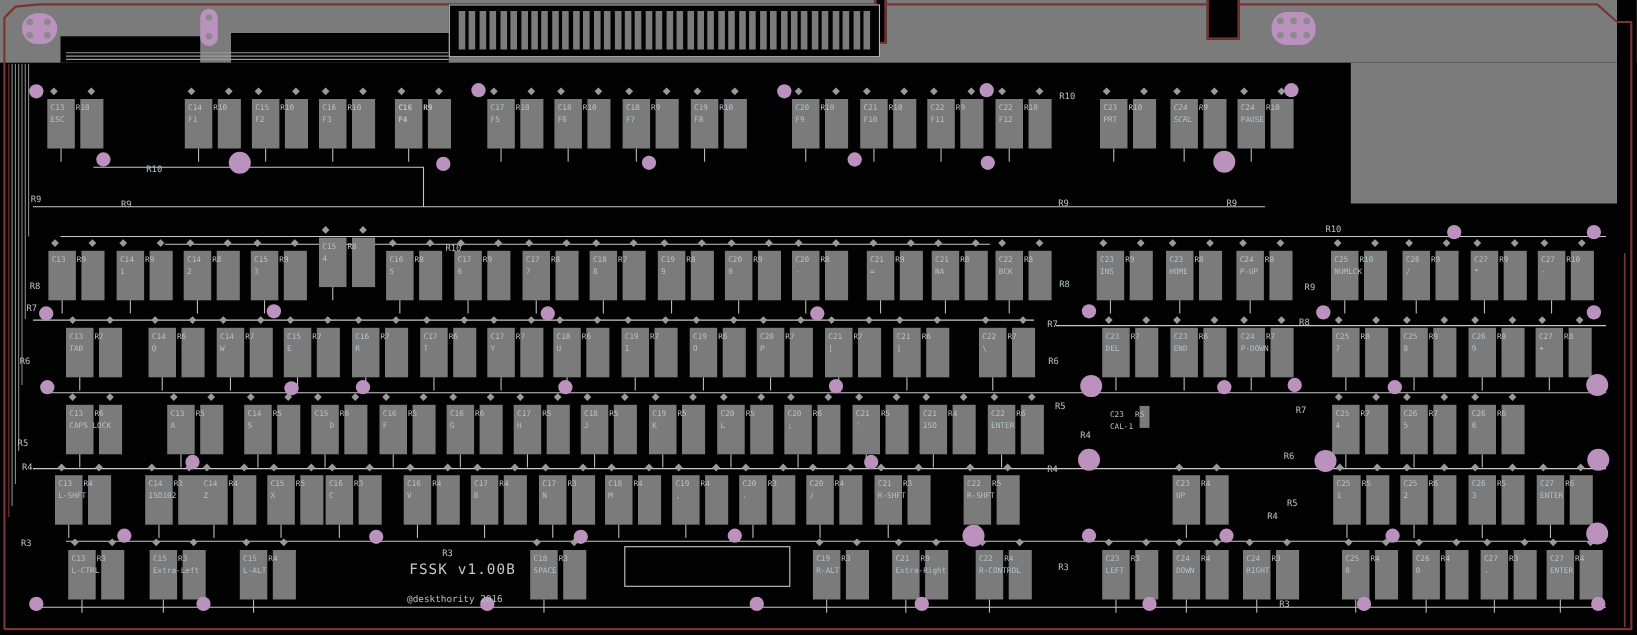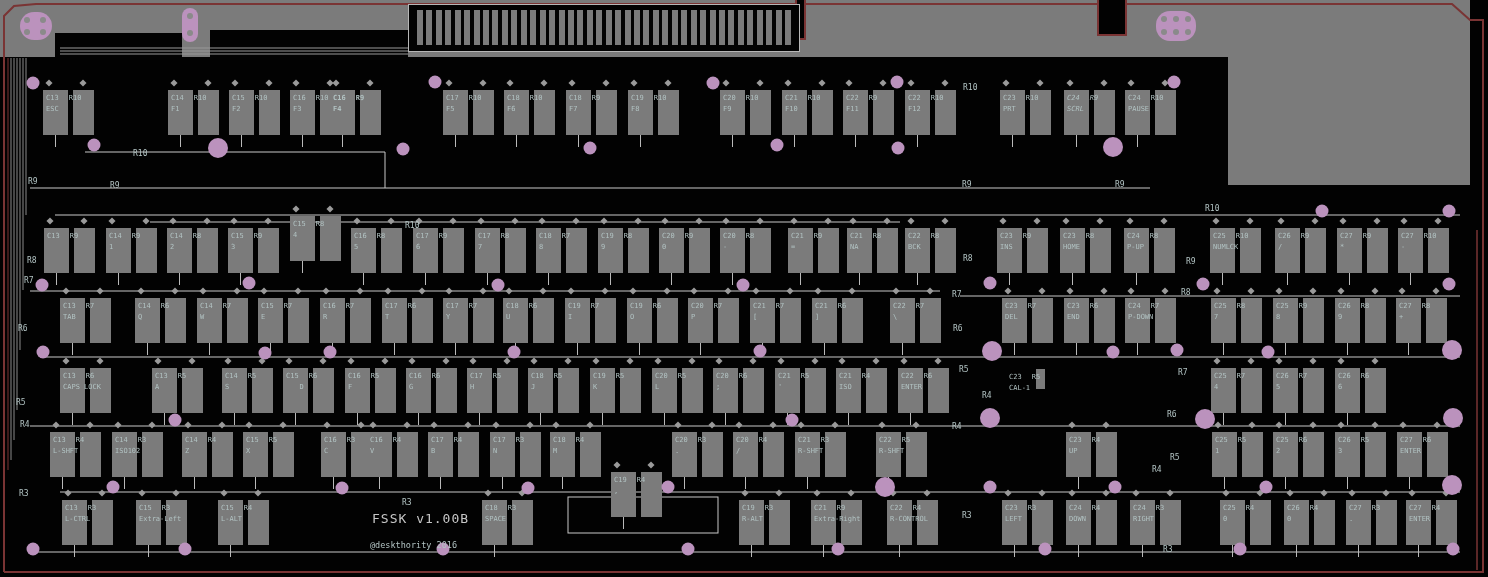--- a/index.html
+++ b/index.html
@@ -168,21 +168,21 @@
         <div class="klabel"><div class="ln1">C15 R10</div><div class="ln2">F2</div></div>
       </div>
       <div class="key" style="left: 290px; top: 90px;">
         <div class="pad l"></div>
         <div class="pad r"></div>
         <span class="pin-dot" style="left:6px;top:-7px;"></span>
         <span class="pin-dot" style="left:40px;top:-7px;"></span>
         <div class="stub"></div>
         <div class="klabel"><div class="ln1">C16 R10</div><div class="ln2">F3</div></div>
       </div>
-      <div class="key" style="left: 330px; top: 90px; font-weight: bold;">
+      <div class="key" style="left: 359px; top: 90px; font-weight: bold;">
         <div class="pad l"></div>
         <div class="pad r"></div>
         <span class="pin-dot" style="left:6px;top:-7px;"></span>
         <span class="pin-dot" style="left:40px;top:-7px;"></span>
         <div class="stub"></div>
         <div class="klabel"><div class="ln1">C16 R9</div><div class="ln2">F4</div></div>
       </div>
       <div class="key" style="left: 443px; top: 90px;">
         <div class="pad l"></div>
         <div class="pad r"></div>
@@ -752,21 +752,21 @@
         <div class="klabel"><div class="ln1">C26 R6</div><div class="ln2">6</div></div>
       </div>
       <div class="key" style="left: 50px; top: 432px;">
         <div class="pad l"></div>
         <div class="pad r"></div>
         <span class="pin-dot" style="left:6px;top:-7px;"></span>
         <span class="pin-dot" style="left:40px;top:-7px;"></span>
         <div class="stub"></div>
         <div class="klabel"><div class="ln1">C13 R4</div><div class="ln2">L-SHFT</div></div>
       </div>
-      <div class="key" style="left: 112px; top: 432px; padding-left: 40px;">
+      <div class="key" style="left: 132px; top: 432px; padding-left: 40px;">
         <div class="pad l"></div>
         <div class="pad r"></div>
         <span class="pin-dot" style="left:6px;top:-7px;"></span>
         <span class="pin-dot" style="left:40px;top:-7px;"></span>
         <div class="stub"></div>
         <div class="klabel"><div class="ln1">C14 R3</div><div class="ln2">ISO102</div></div>
       </div>
       <div class="key" style="left: 182px; top: 432px;">
         <div class="pad l"></div>
         <div class="pad r"></div>
@@ -776,21 +776,21 @@
         <div class="klabel"><div class="ln1">C14 R4</div><div class="ln2">Z</div></div>
       </div>
       <div class="key" style="left: 243px; top: 432px;">
         <div class="pad l"></div>
         <div class="pad r"></div>
         <span class="pin-dot" style="left:6px;top:-7px;"></span>
         <span class="pin-dot" style="left:40px;top:-7px;"></span>
         <div class="stub"></div>
         <div class="klabel"><div class="ln1">C15 R5</div><div class="ln2">X</div></div>
       </div>
-      <div class="key" style="left: 321px; top: 432px;">
+      <div class="key" style="left: 296px; top: 432px;">
         <div class="pad l"></div>
         <div class="pad r"></div>
         <span class="pin-dot" style="left:6px;top:-7px;"></span>
         <span class="pin-dot" style="left:40px;top:-7px;"></span>
         <div class="stub"></div>
         <div class="klabel"><div class="ln1">C16 R3</div><div class="ln2">C</div></div>
       </div>
       <div class="key" style="left: 367px; top: 432px;">
         <div class="pad l"></div>
         <div class="pad r"></div>
@@ -816,21 +816,21 @@
         <div class="klabel"><div class="ln1">C17 R3</div><div class="ln2">N</div></div>
       </div>
       <div class="key" style="left: 550px; top: 432px;">
         <div class="pad l"></div>
         <div class="pad r"></div>
         <span class="pin-dot" style="left:6px;top:-7px;"></span>
         <span class="pin-dot" style="left:40px;top:-7px;"></span>
         <div class="stub"></div>
         <div class="klabel"><div class="ln1">C18 R4</div><div class="ln2">M</div></div>
       </div>
-      <div class="key" style="left: 611px; top: 432px; margin-top: 40px;">
+      <div class="key" style="left: 611px; top: 432px;">
         <div class="pad l"></div>
         <div class="pad r"></div>
         <span class="pin-dot" style="left:6px;top:-7px;"></span>
         <span class="pin-dot" style="left:40px;top:-7px;"></span>
         <div class="stub"></div>
         <div class="klabel"><div class="ln1">C19 R4</div><div class="ln2">,</div></div>
       </div>
       <div class="key" style="left: 672px; top: 432px;">
         <div class="pad l"></div>
         <div class="pad r"></div>

